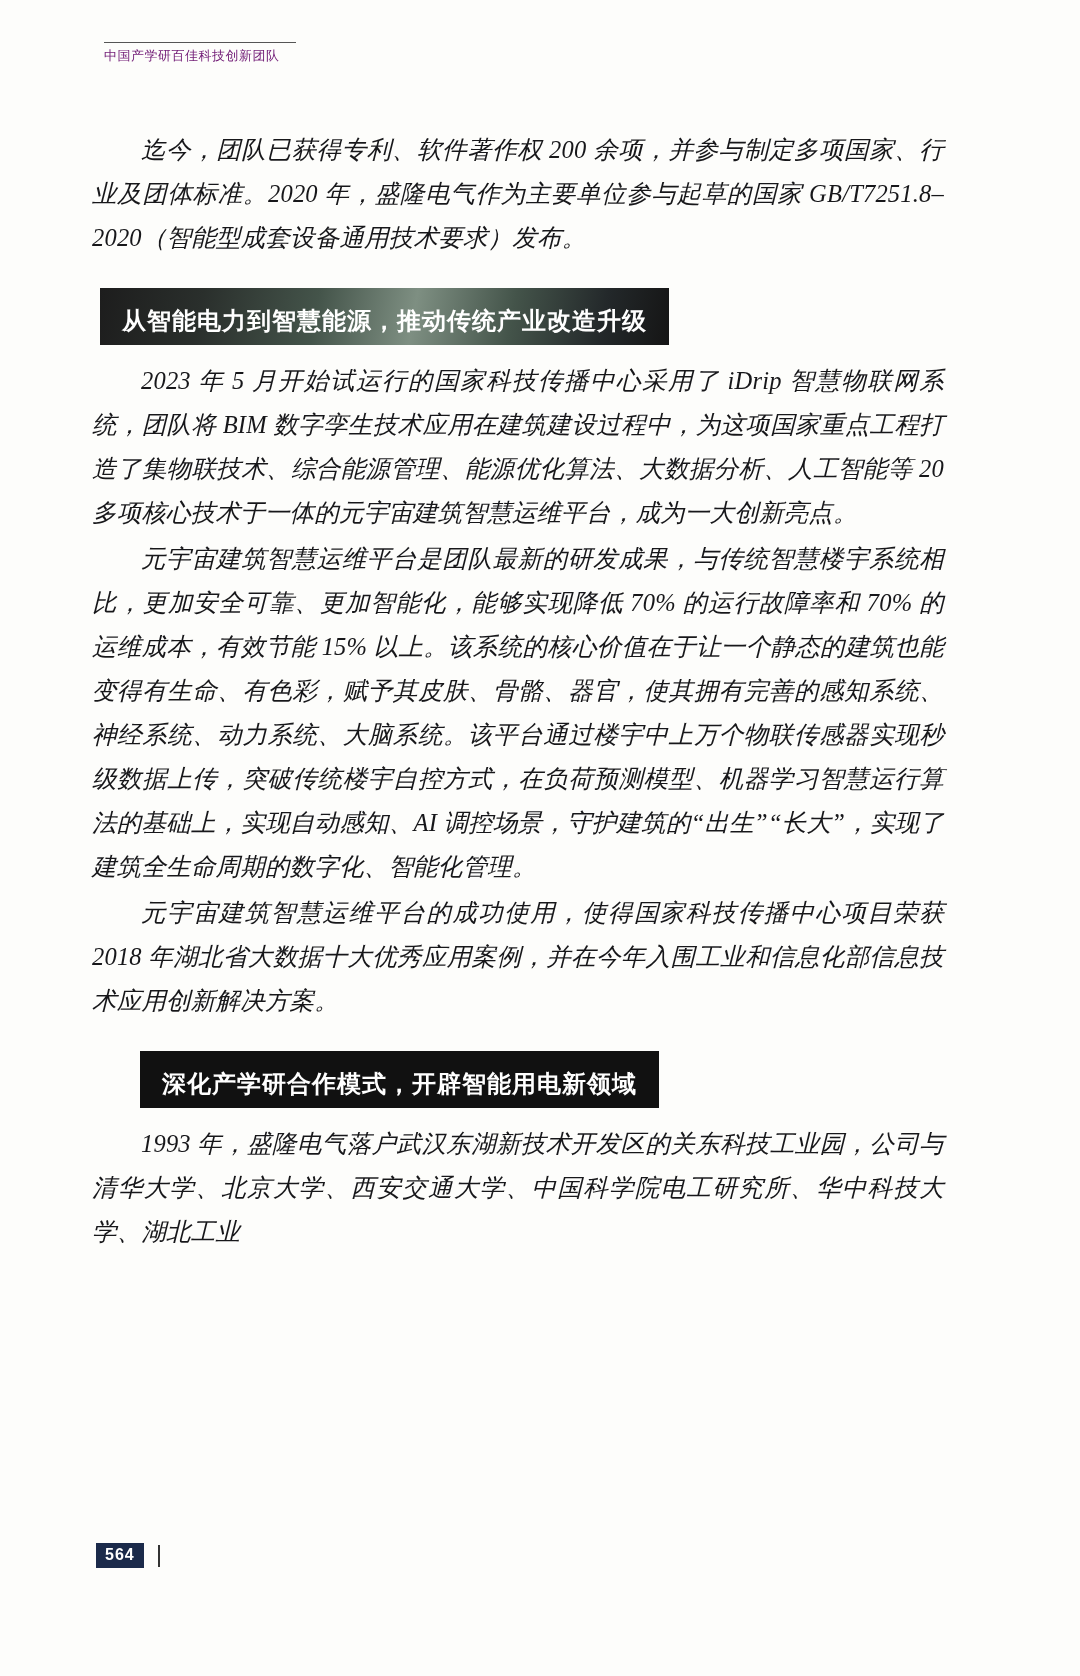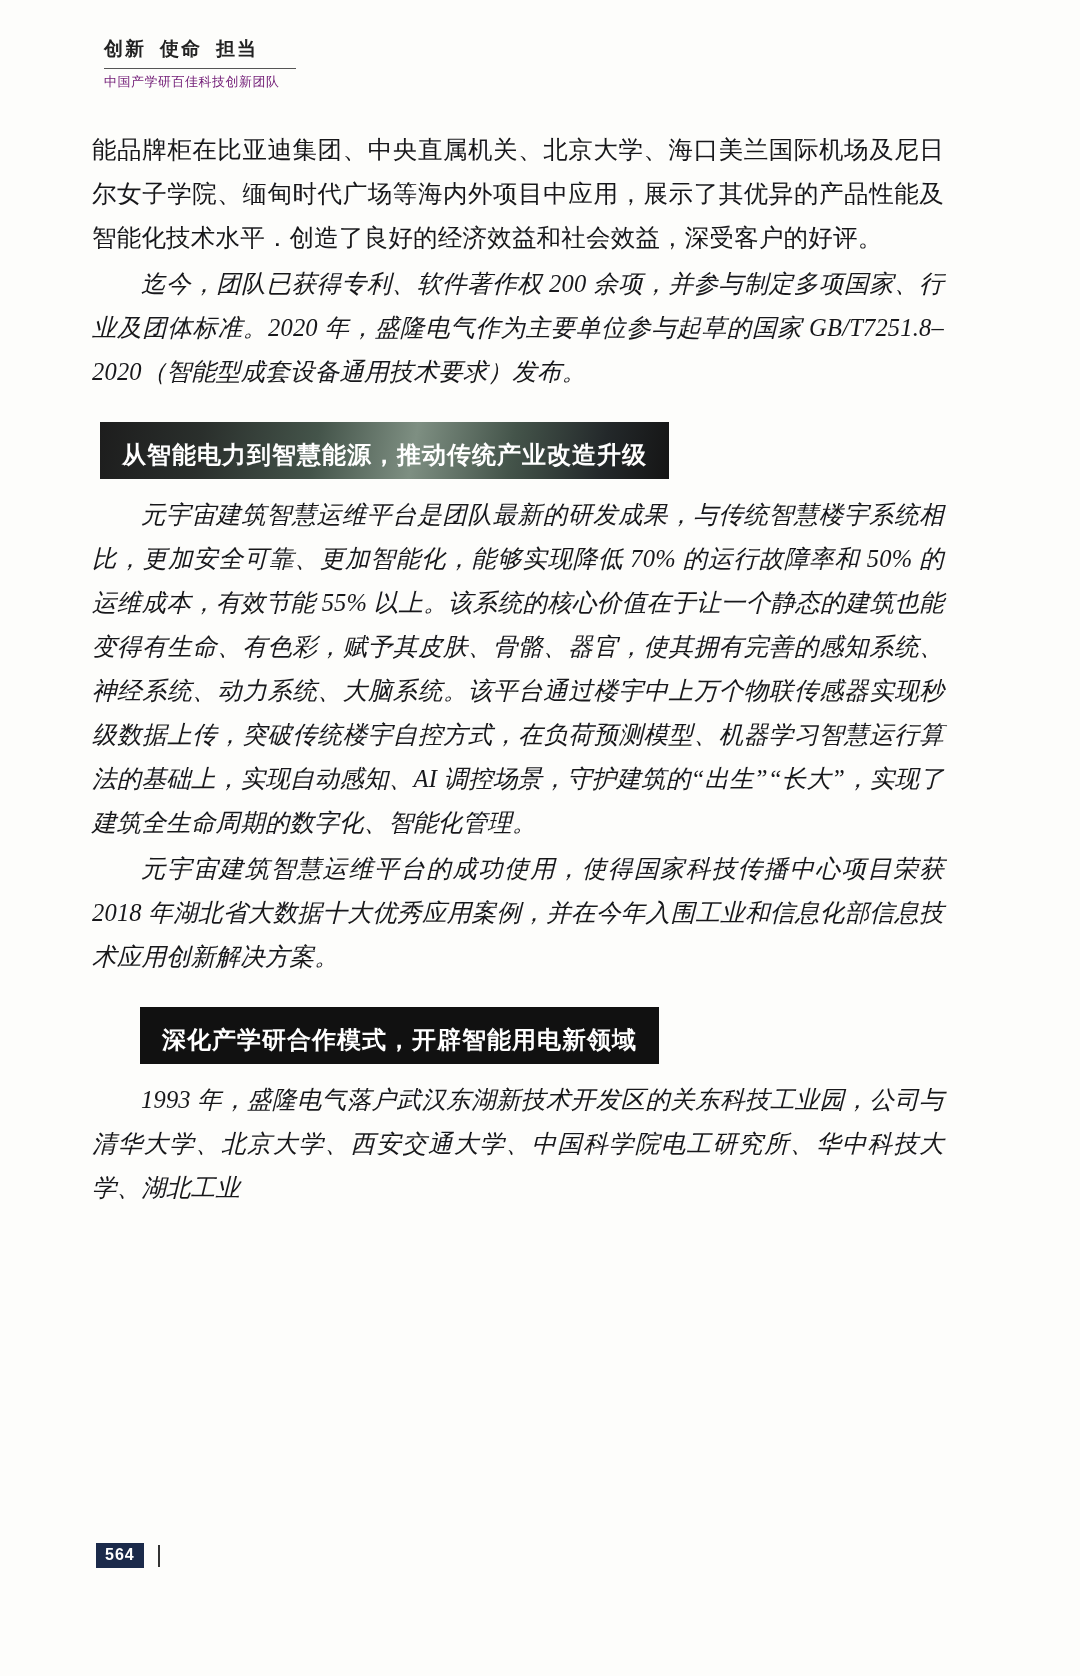--- a/index.html
+++ b/index.html
@@ -115,37 +115,34 @@
     height: 22px;
     background: #333;
   }
 </style>
 </head>
 <body>
 
 <div class="page">
 
   <div class="header">
-    <div class="header-title">
-      <span>创新</span><span class="gap"></span><span>使命</span><span class="gap"></span><span>担当</span>
-    </div>
     <div class="header-rule"></div>
     <div class="header-sub">中国产学研百佳科技创新团队</div>
   </div>
 
   <div class="content">
 
-    <p class="para">能品牌柜在比亚迪集团、中央直属机关、北京大学、海口美兰国际机场及尼日尔女子学院、缅甸时代广场等海内外项目中应用，展示了其优异的产品性能及智能化技术水平．创造了良好的经济效益和社会效益，深受客户的好评。</p>
     <p class="para indent">迄今，团队已获得专利、软件著作权 200 余项，并参与制定多项国家、行业及团体标准。2020 年，盛隆电气作为主要单位参与起草的国家 GB/T7251.8–2020（智能型成套设备通用技术要求）发布。</p>
 
     <div class="section-wrap">
       <div class="section-bar bar-gradient">从智能电力到智慧能源，推动传统产业改造升级</div>
     </div>
 
-    <p class="para indent">元宇宙建筑智慧运维平台是团队最新的研发成果，与传统智慧楼宇系统相比，更加安全可靠、更加智能化，能够实现降低 70% 的运行故障率和 50% 的运维成本，有效节能 55% 以上。该系统的核心价值在于让一个静态的建筑也能变得有生命、有色彩，赋予其皮肤、骨骼、器官，使其拥有完善的感知系统、神经系统、动力系统、大脑系统。该平台通过楼宇中上万个物联传感器实现秒级数据上传，突破传统楼宇自控方式，在负荷预测模型、机器学习智慧运行算法的基础上，实现自动感知、AI 调控场景，守护建筑的“出生”“长大”，实现了建筑全生命周期的数字化、智能化管理。</p>
+    <p class="para indent">2023 年 5 月开始试运行的国家科技传播中心采用了 iDrip 智慧物联网系统，团队将 BIM 数字孪生技术应用在建筑建设过程中，为这项国家重点工程打造了集物联技术、综合能源管理、能源优化算法、大数据分析、人工智能等 20 多项核心技术于一体的元宇宙建筑智慧运维平台，成为一大创新亮点。</p>
+    <p class="para indent">元宇宙建筑智慧运维平台是团队最新的研发成果，与传统智慧楼宇系统相比，更加安全可靠、更加智能化，能够实现降低 70% 的运行故障率和 70% 的运维成本，有效节能 15% 以上。该系统的核心价值在于让一个静态的建筑也能变得有生命、有色彩，赋予其皮肤、骨骼、器官，使其拥有完善的感知系统、神经系统、动力系统、大脑系统。该平台通过楼宇中上万个物联传感器实现秒级数据上传，突破传统楼宇自控方式，在负荷预测模型、机器学习智慧运行算法的基础上，实现自动感知、AI 调控场景，守护建筑的“出生”“长大”，实现了建筑全生命周期的数字化、智能化管理。</p>
     <p class="para indent">元宇宙建筑智慧运维平台的成功使用，使得国家科技传播中心项目荣获 2018 年湖北省大数据十大优秀应用案例，并在今年入围工业和信息化部信息技术应用创新解决方案。</p>
 
     <div class="section-wrap">
       <div class="section-bar bar-solid">深化产学研合作模式，开辟智能用电新领域</div>
     </div>
 
     <p class="para indent">1993 年，盛隆电气落户武汉东湖新技术开发区的关东科技工业园，公司与清华大学、北京大学、西安交通大学、中国科学院电工研究所、华中科技大学、湖北工业</p>
 
   </div>
 

